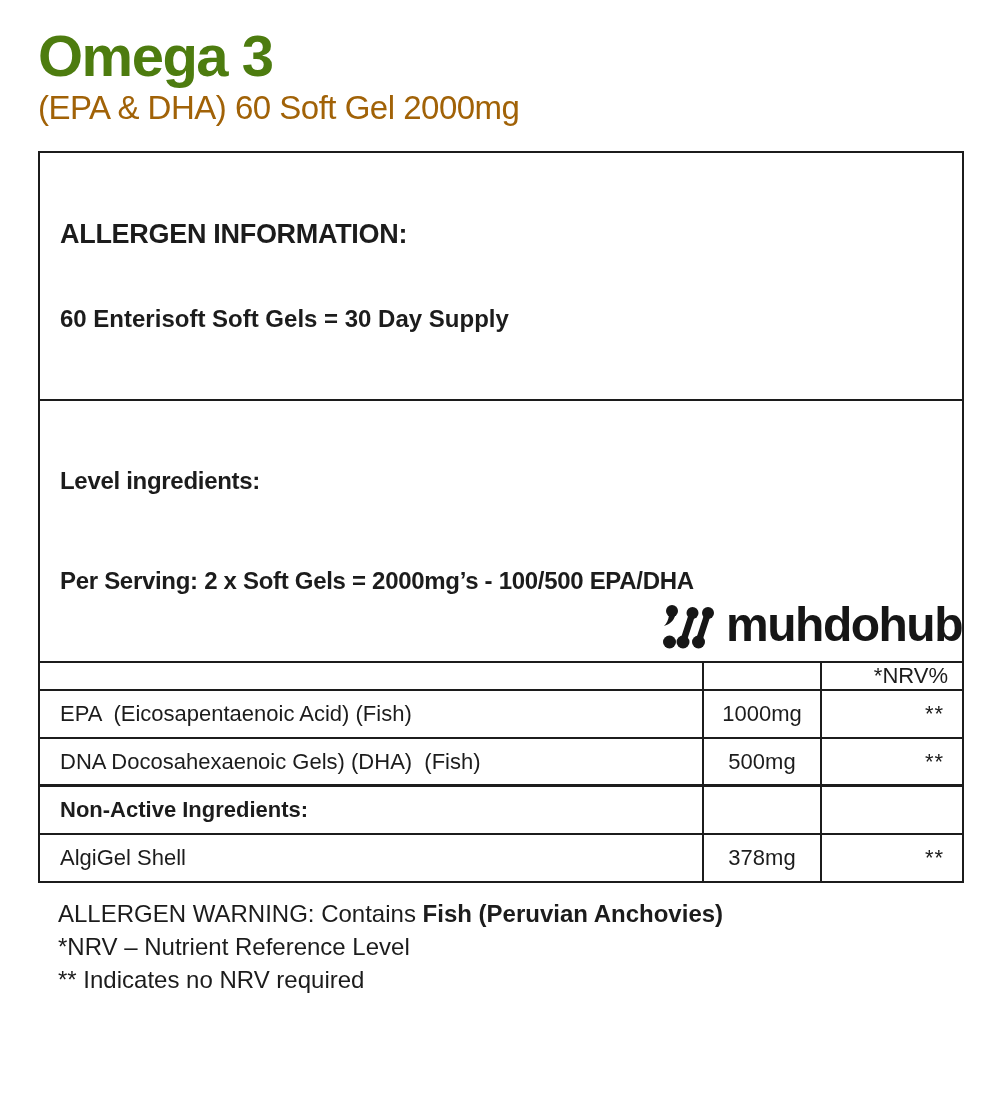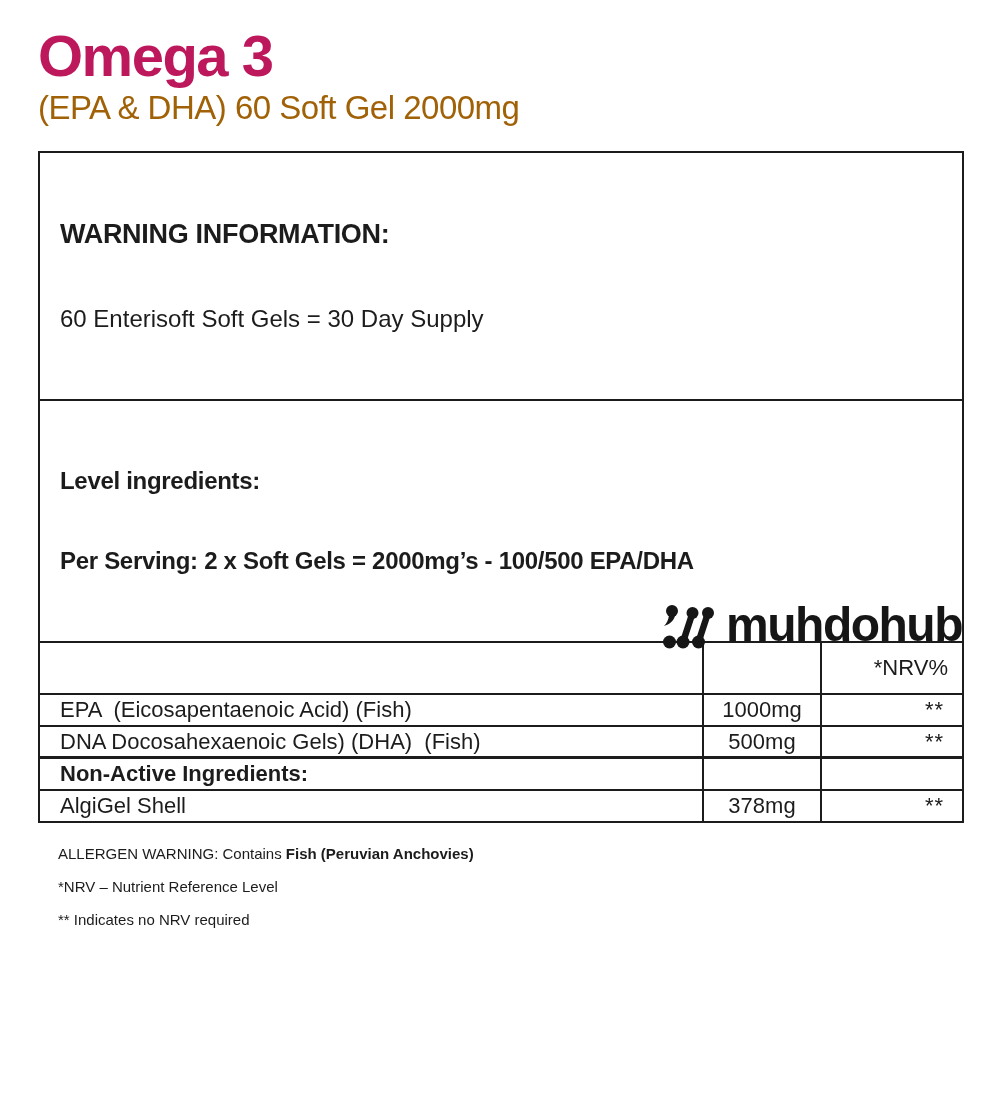--- a/index.html
+++ b/index.html
@@ -12,21 +12,21 @@
     overflow: hidden;
   }
   .content { padding: 26px 38px 0 38px; }
 
   
   .title {
     font-size: 58px;
     font-weight: 800;
     letter-spacing: -1.5px;
     line-height: 1.05;
-    color: #be185d;
+    color: #4d7c0f;
   }
   .subtitle {
     font-size: 33px;
     font-weight: 400;
     letter-spacing: -0.5px;
     margin-top: 2px;
     color: #a16207;
   }
 
   
@@ -42,36 +42,36 @@
     font-size: 22px;
     color: #1c1c1c;
     white-space: pre-wrap;
   }
   col.c-name   { width: 664px; }
   col.c-amount { width: 118px; }
   col.c-nrv    { width: 142px; }
 
   td.cell-span { padding: 14px 20px; }
   .pi-heading   { font-size: 27px; font-weight: 700; letter-spacing: -0.3px; }
-  .pi-detail    { font-size: 24px; font-weight: 400; margin-top: 3px; }
+  .pi-detail    { font-size: 24px; font-weight: 700; margin-top: 3px; }
   .ai-heading   { font-size: 24px; font-weight: 700; letter-spacing: -0.3px; }
-  .ai-serving   { font-size: 24px; font-weight: 700; letter-spacing: -0.3px; margin-top: 0; }
+  .ai-serving   { font-size: 24px; font-weight: 700; letter-spacing: -0.3px; margin-top: 20px; }
 
-  tr.row-nrv-head td { height: 52px; }
+  tr.row-nrv-head td { height: 28px; }
   td.cell-nrv-head { text-align: right; padding-right: 14px; font-size: 22px; }
-  tr.row-item td { height: 32px; border-radius: 12px; }
+  tr.row-item td { height: 48px; border-radius: 12px; }
   td.cell-name   { padding-left: 20px; text-align: left; }
   td.cell-name-bold { padding-left: 20px; font-weight: 700; font-size: 23px; }
   td.cell-amount { text-align: center; }
   td.cell-star   { text-align: right; padding-right: 18px; letter-spacing: 1px; }
   tr.row-thick-top td { border-top: 3px solid #1c1c1c; padding-left: 20px; }
 
   
   .footnotes { margin: 14px 0 0 20px; }
-  .footnote-line { font-size: 15px; line-height: 33px; color: #1c1c1c; }
+  .footnote-line { font-size: 24px; line-height: 33px; color: #1c1c1c; }
   .allergen-bold { font-weight: 700; }
 
   
   .logo {
     position: absolute;
     top: 597px;
     right: 38px;
     display: flex;
     align-items: center;
     gap: 12px;
@@ -94,21 +94,21 @@
 
   <table class="info-table">
     <colgroup>
       <col class="c-name">
       <col class="c-amount">
       <col class="c-nrv">
     </colgroup>
     <tbody>
       <tr>
         <td colspan="3" class="cell-span">
-          <div class="pi-heading">WARNING INFORMATION:</div>
+          <div class="pi-heading">ALLERGEN INFORMATION:</div>
           <div class="pi-detail">60 Enterisoft Soft Gels = 30 Day Supply</div>
         </td>
       </tr>
       <tr>
         <td colspan="3" class="cell-span">
           <div class="ai-heading">Level ingredients:</div>
           <div class="ai-serving">Per Serving: 2 x Soft Gels = 2000mg’s - 100/500 EPA/DHA</div>
         </td>
       </tr>
       <tr class="row-nrv-head">

